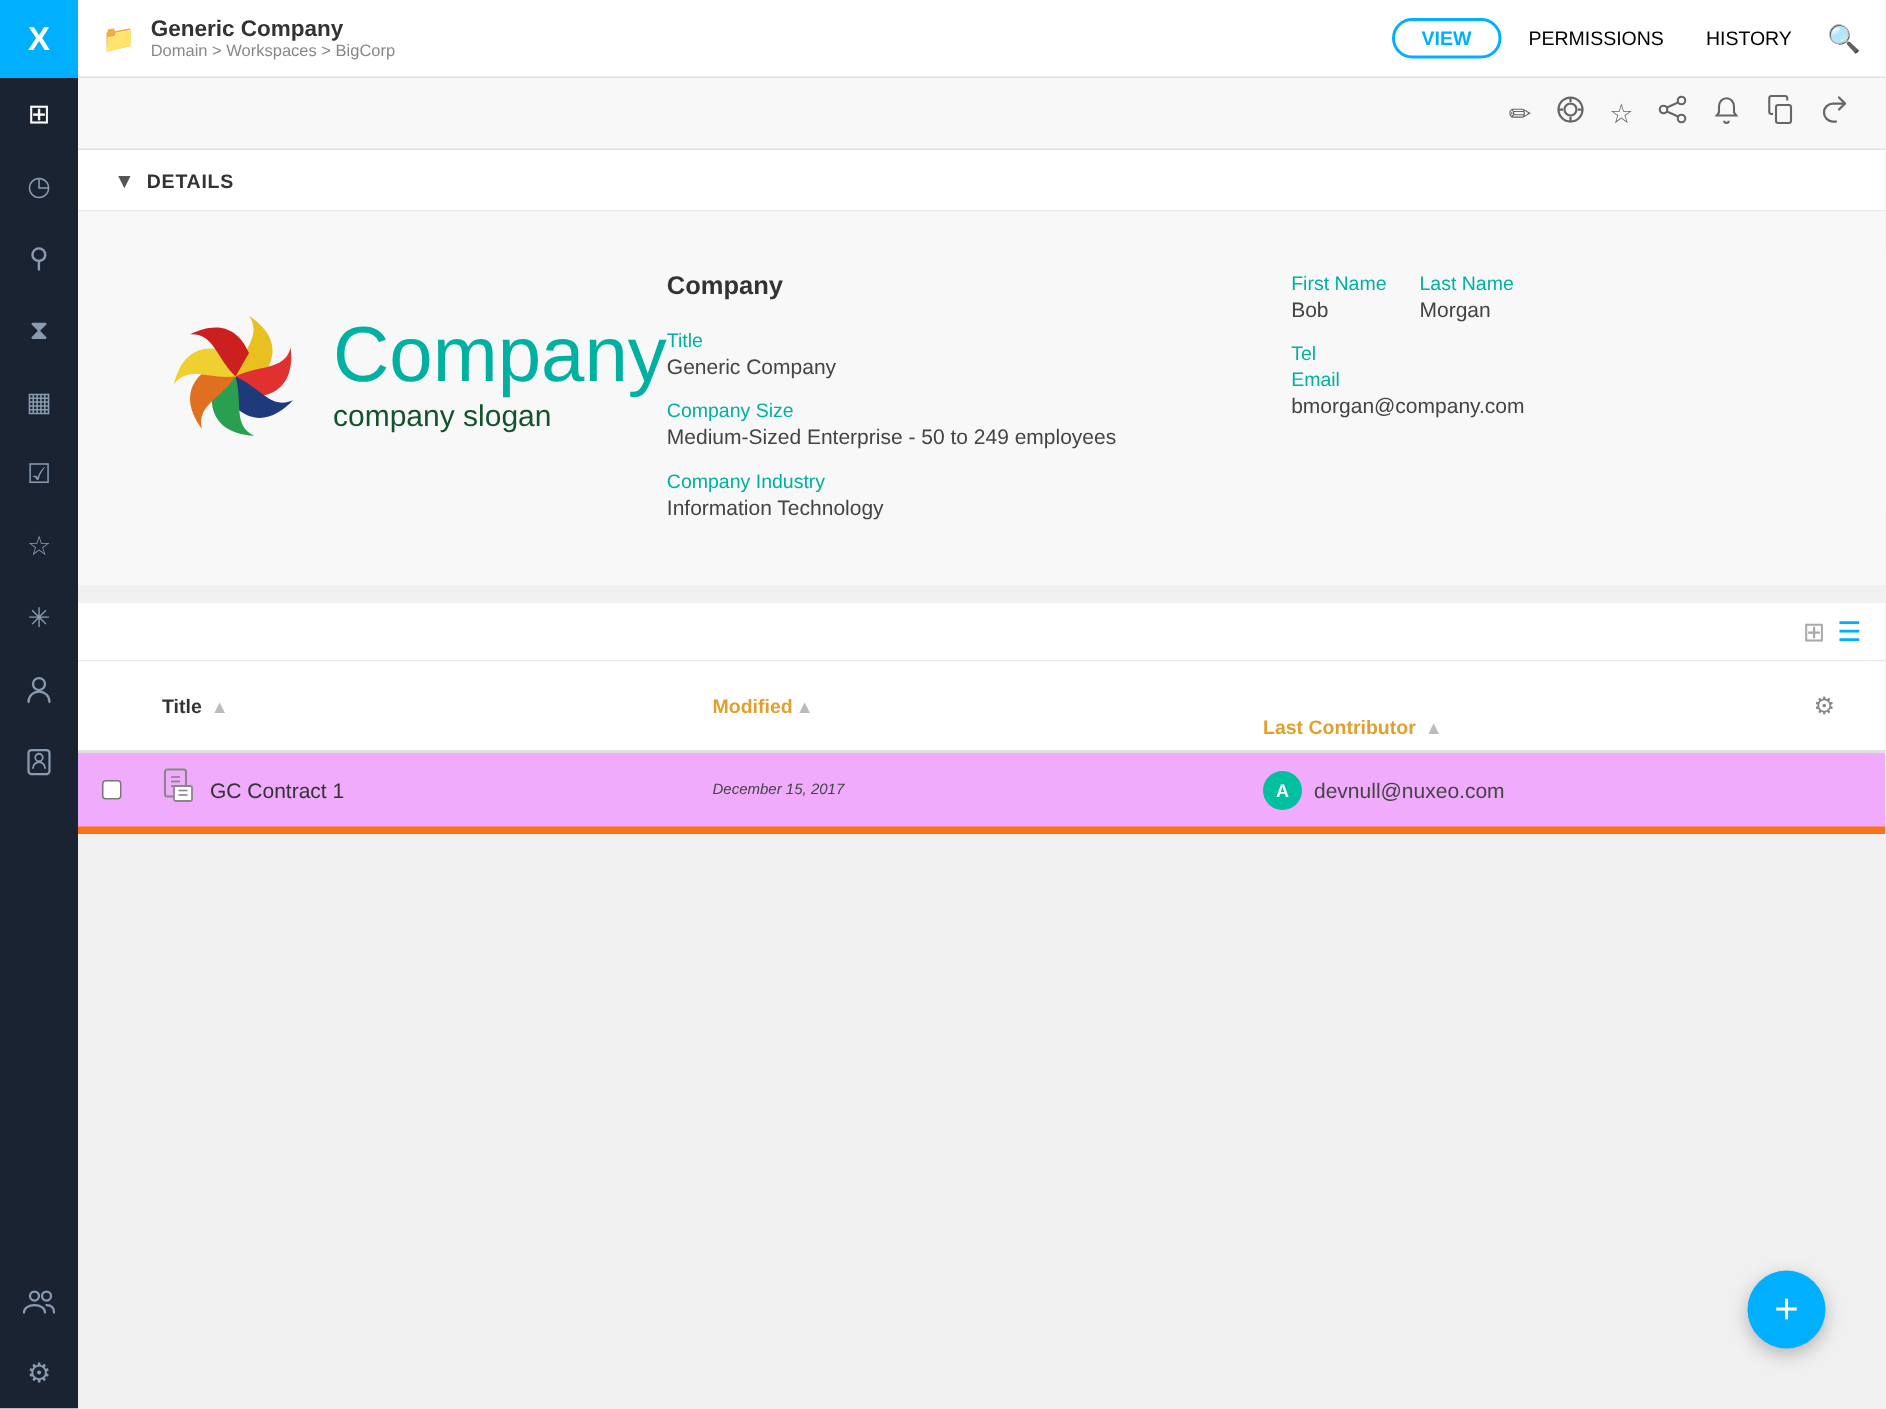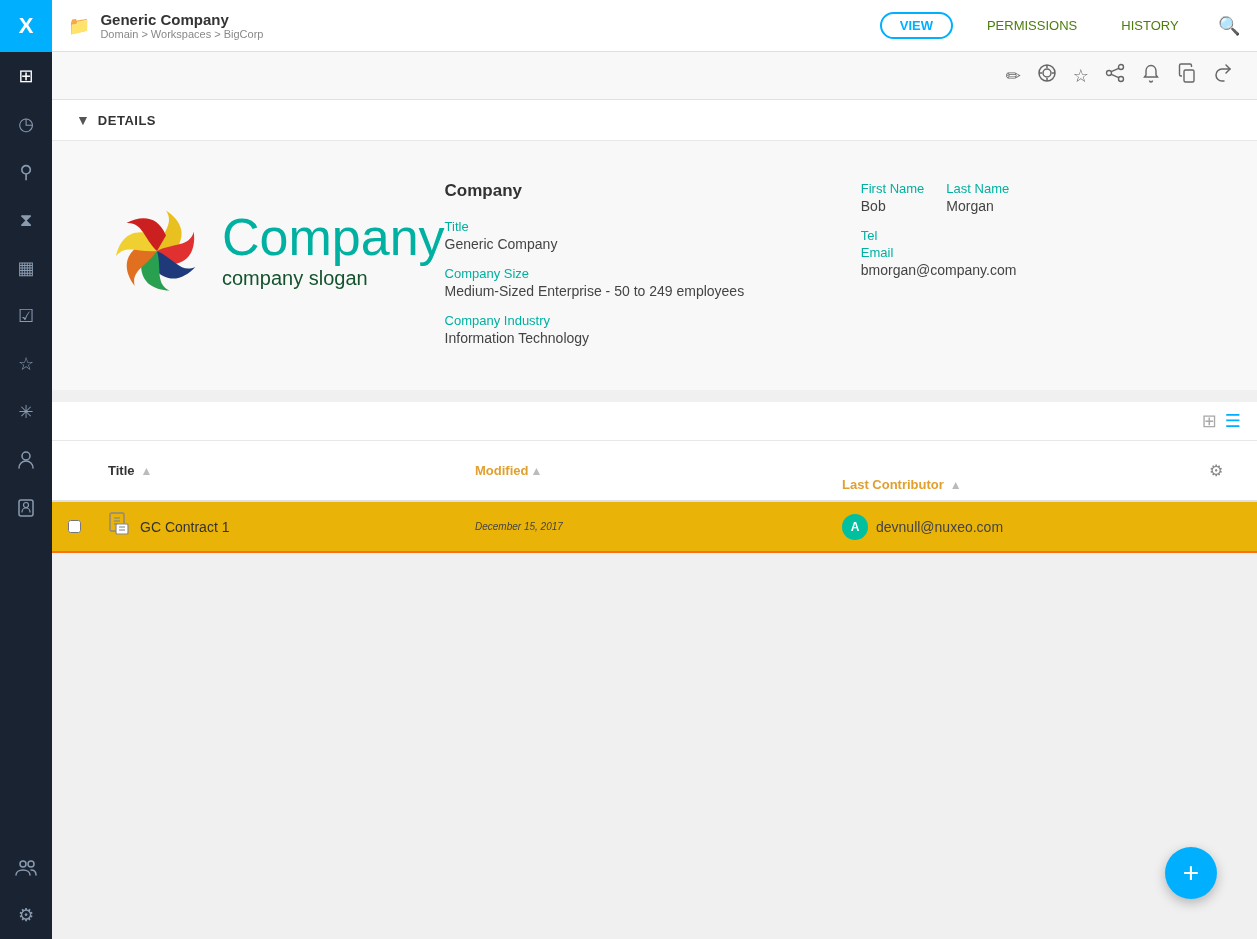--- a/index.html
+++ b/index.html
@@ -78,34 +78,34 @@
       color: #333;
     }
     .topbar-title-breadcrumb {
       font-size: 11px;
       color: #888;
     }
     .topbar-actions {
       margin-left: auto;
       display: flex;
       align-items: center;
-      gap: 24px;
+      gap: 8px;
     }
     .btn-view {
       border: 2px solid #00b0ff;
       border-radius: 20px;
       padding: 4px 18px;
       color: #00b0ff;
       font-size: 13px;
       font-weight: 600;
       background: transparent;
       cursor: pointer;
     }
     .topbar-link {
-      color: #4d7c0f;
+      color: #000000;
       font-size: 13px;
       font-weight: 500;
       cursor: pointer;
       padding: 4px 10px;
       text-decoration: none;
     }
     .search-icon-top {
       color: #555;
       font-size: 18px;
       cursor: pointer;
@@ -288,23 +288,23 @@
     .th-settings {
       width: 32px;
     }
     .sort-arrow {
       font-size: 12px;
       color: #bbb;
     }
     .table-row {
       display: flex;
       align-items: center;
-      border-bottom: 2px solid #f97316;
+      border-bottom: 5px solid #f97316;
       padding: 10px 16px;
-      background: #eab308;
+      background: #f0abfc;
     }
     .row-checkbox { width: 40px; display: flex; align-items: center; }
     .row-checkbox input { cursor: pointer; }
     .row-icon { margin-right: 10px; color: #666; font-size: 18px; }
     .row-title { flex: 2; font-size: 14px; color: #444; display: flex; align-items: center; }
     .row-modified { flex: 2; font-size: 10px; color: #444; font-style: italic; }
     .row-contributor { flex: 2; font-size: 14px; color: #444; display: flex; align-items: center; gap: 8px; }
     .contributor-avatar {
       width: 26px; height: 26px; border-radius: 50%; background: #00c0a0;
       display: flex; align-items: center; justify-content: center; color: #fff; font-size: 12px; font-weight: bold;

